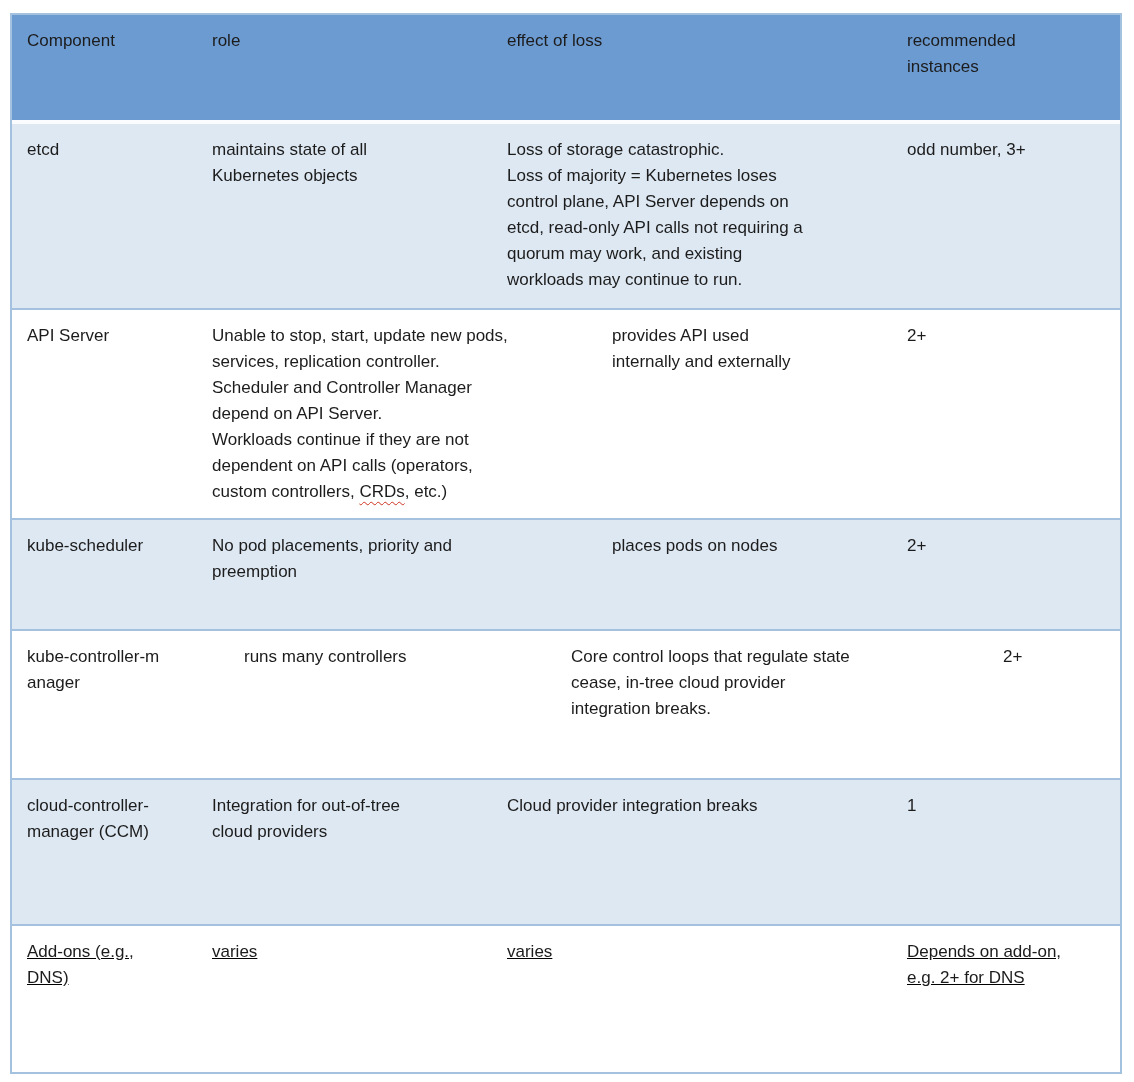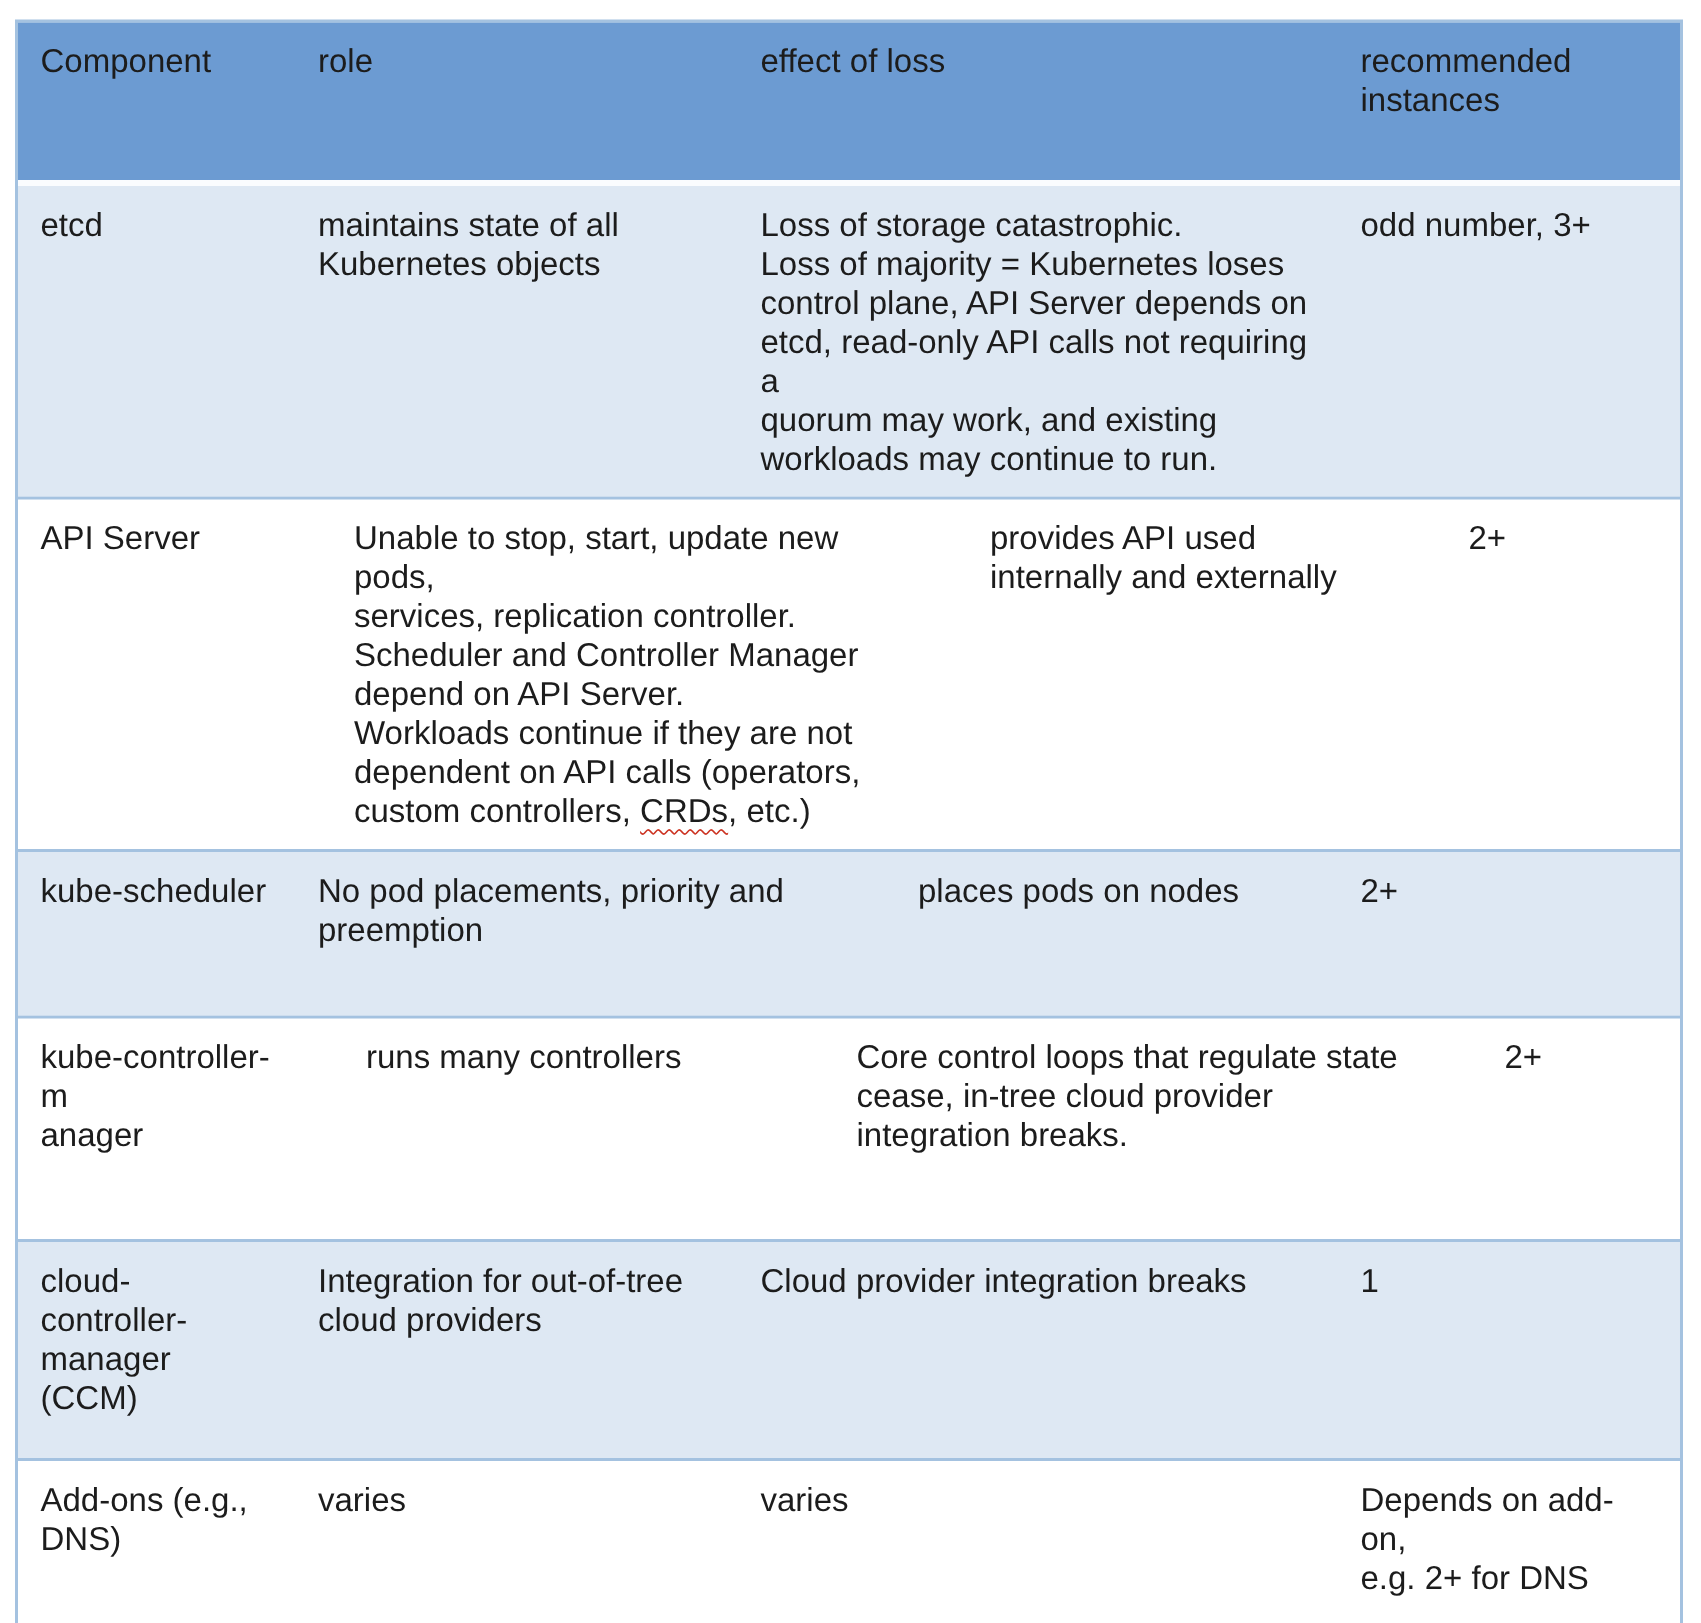--- a/index.html
+++ b/index.html
@@ -30,44 +30,44 @@
     border: 2px solid var(--border);
     background: #ffffff;
   }
   .row {
     display: flex;
     align-items: stretch;
   }
   .cell {
     box-sizing: border-box;
     padding: 13px 16px 12px 15px;
-    font-size: 22px;
+    font-size: 17px;
     line-height: 26px;
     color: var(--text);
     white-space: pre-line;
     overflow-wrap: break-word;
   }
   .c1 { width: 185px; }
   .c2 { width: 295px; }
   .c3 { width: 400px; }
   .c4 { flex: 1; }
   .header-row {
     background: var(--header-bg);
     min-height: 105px;
     border-bottom: 4px solid var(--header-gap);
   }
   .body-row { background: var(--row-bg); }
   .body-row.alt { background: var(--row-alt-bg); }
   .body-row + .body-row { border-top: 2px solid var(--border); }
   .r1 { min-height: 184px; }
-  .r2 { min-height: 208px; gap: 24px; }
+  .r2 { min-height: 208px; }
   .r3 { min-height: 109px; }
   .r4 { min-height: 147px; gap: 32px; }
   .r5 { min-height: 144px; }
-  .r6 { min-height: 146px; }
+  .r6 { min-height: 146px; text-decoration: underline; }
   .misspelled {
     text-decoration: underline;
     text-decoration-style: wavy;
     text-decoration-color: var(--spellcheck);
     text-decoration-thickness: 1px;
     text-underline-offset: 4px;
   }
 </style>
 </head>
 <body>

